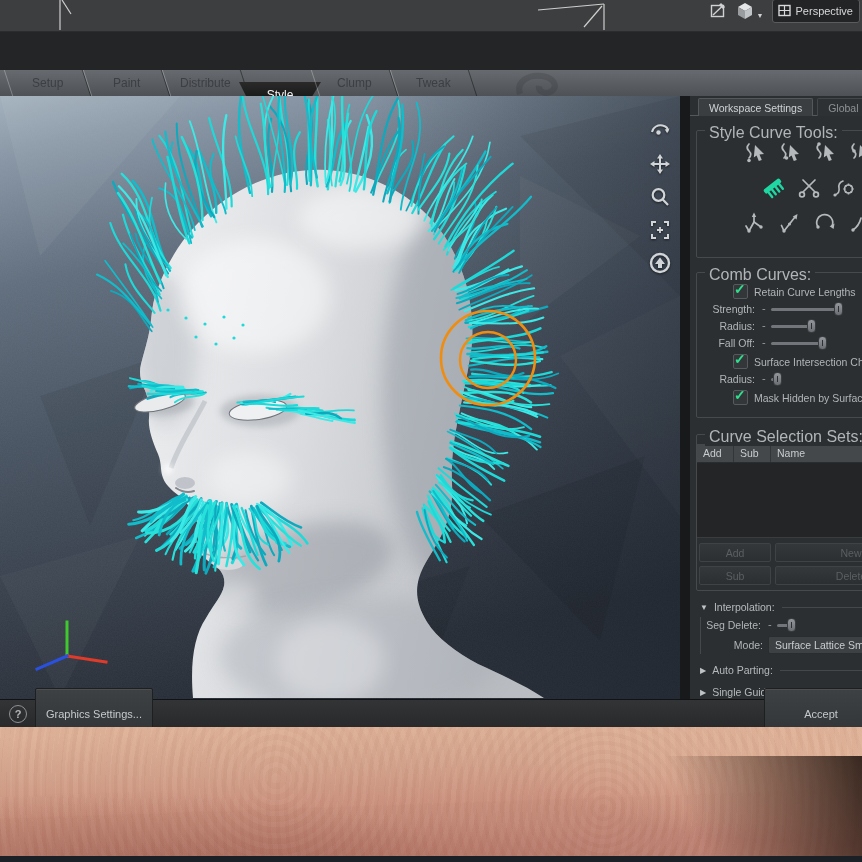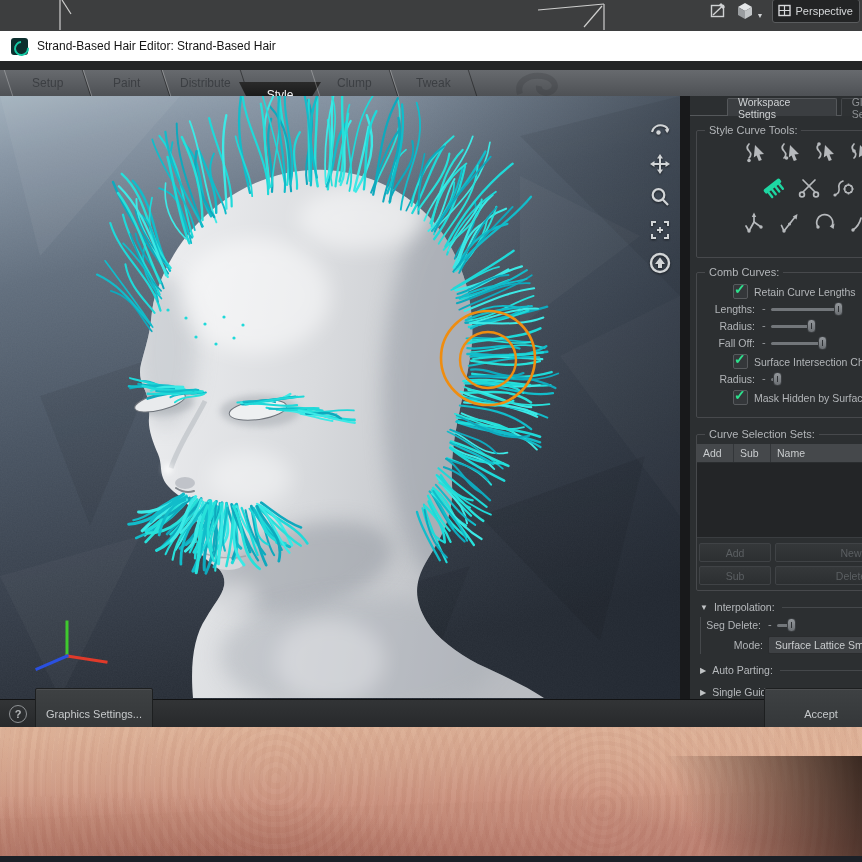--- a/index.html
+++ b/index.html
@@ -37,26 +37,26 @@
   .vsep{width:10px;height:603px;flex:none;background:#18191b;}
   .panel{position:relative;width:240px;height:603px;flex:none;background:#2c2f31;overflow:hidden;}
 
   
   .vtools{position:absolute;right:7px;top:22px;display:flex;flex-direction:column;gap:7px;}
   .vtool{width:26px;height:26px;display:flex;align-items:center;justify-content:center;filter:drop-shadow(0 1px 1px rgba(0,0,0,.55));}
 
   
   .panel-tabs{position:absolute;left:8px;top:2px;display:flex;gap:4px;z-index:2;}
   .ptab{height:17px;padding:0 10px;display:flex;align-items:center;font-size:10.5px;border:1px solid #55585b;border-bottom:none;border-radius:2px 2px 0 0;}
-  .ptab.on{background:#3b3e41;color:#d0d3d5;margin-left:29px;}
+  .ptab.on{background:#3b3e41;color:#d0d3d5;}
   .ptab.off{background:#2e3133;color:#8f9295;border-color:#44474a;}
   .panel-body{position:absolute;left:0;top:19px;width:240px;height:584px;background:#2c2f31;border-top:1px solid #55585b;}
 
   .gbox{position:relative;margin:14px 6px 0 6px;border:1px solid #47494c;border-radius:2px;}
-  .gtitle{position:absolute;top:-7px;left:8px;background:#2c2f31;padding:0 4px;font-size:11px;color:#b2b5b8;white-space:nowrap;}
+  .gtitle{position:absolute;top:-7px;left:8px;background:#2c2f31;padding:0 4px;font-size:16px;color:#b2b5b8;white-space:nowrap;}
 
   .trow{display:flex;gap:9px;margin-top:9px;}
   .trow.r1{margin-left:46px;}
   .trow.r2{margin-left:64px;}
   .trow.r3{margin-left:46px;margin-bottom:8px;}
   .ticon{width:26px;height:26px;flex:none;}
 
   .crow{display:flex;align-items:center;height:17px;margin-top:2px;font-size:10.5px;color:#b2b5b8;}
   .cbrow{margin-left:36px;gap:6px;}
   .cbox{width:13px;height:13px;background:#34373a;border:1px solid #575a5d;border-radius:2px;position:relative;flex:none;}
@@ -137,26 +137,20 @@
       <div class="cam-pill">
         <svg width="13" height="13">
           <rect x="1" y="1.5" width="11" height="10" fill="none" stroke="#d6d8da" stroke-width="1.4"></rect>
           <path d="M6.5 1.5 V11.5 M1 6.5 H12" stroke="#d6d8da" stroke-width="1.2"></path>
         </svg>
         <span class="cam-label">Perspective</span>
       </div>
     </div>
   </div>
 
-  <div class="title-bar">
-    <span class="app-logo">
-        <i></i>
-      </span>
-    <span class="title-text">Strand-Based Hair Editor: Strand-Based Hair</span>
-  </div>
 
   <div class="dialog">
 
     <div class="tabbar">
       <svg class="swirl" width="60" height="24">
         <path d="M8 22 C4 10 16 2 30 4 C42 6 46 14 40 19 C34 23 26 20 27 14" fill="none" stroke="#2e3033" stroke-width="6" opacity="0.5"></path>
       </svg>
       <div class="etabs">
         <div class="etab">
             <span class="tlabel">Setup</span>
@@ -760,21 +754,21 @@
 
           <div class="gbox" style="height:136px;padding-top:8px;">
             <span class="gtitle">Comb Curves:</span>
             <div class="crow cbrow">
               <span class="cbox">
                   <span class="chk">✓</span>
                 </span>
               <span class="cblabel">Retain Curve Lengths</span>
             </div>
             <div class="srow">
-              <span class="slabel">Lengths:</span>
+              <span class="slabel">Strength:</span>
               <span class="sdash">-</span>
               <div class="strack">
                 <div class="sfill" style="width: 82%;"></div>
                   <div class="shandle" style="left: calc(82% - 2px);"></div>
               </div>
             </div>
             <div class="srow">
               <span class="slabel">Radius:</span>
               <span class="sdash">-</span>
               <div class="strack">

